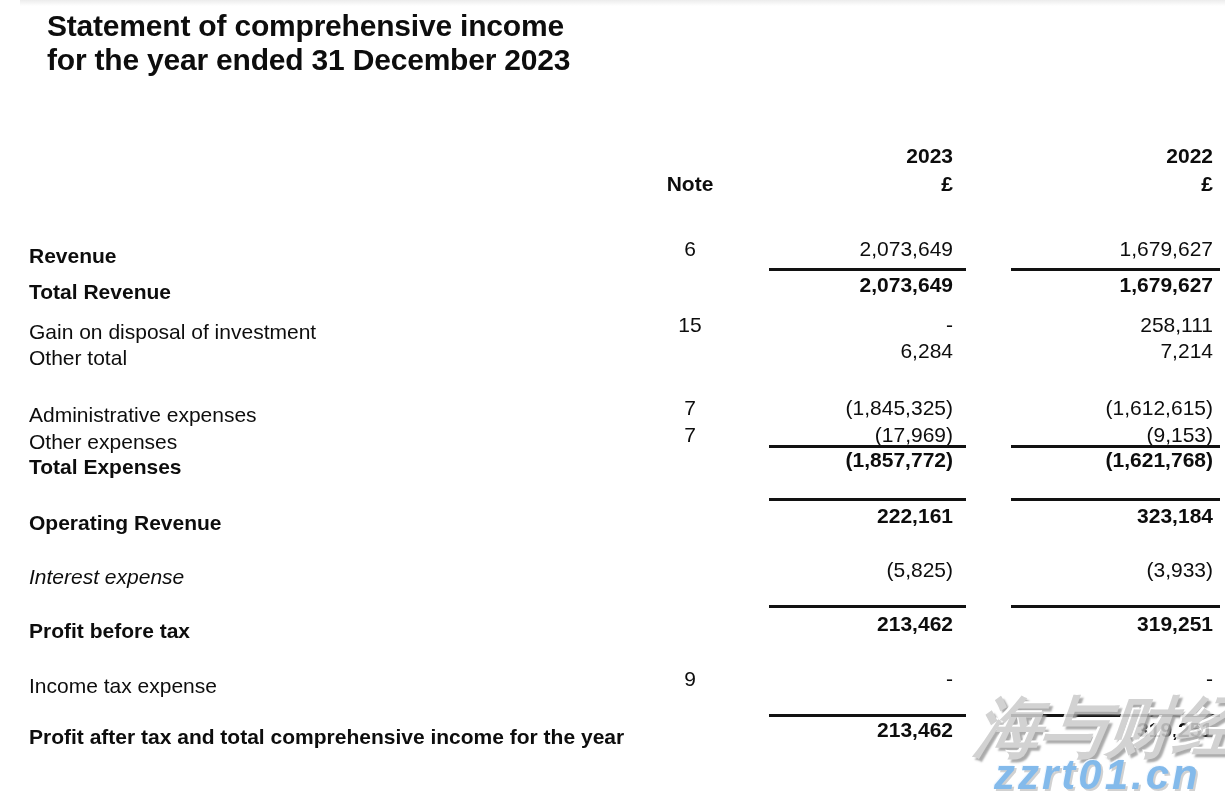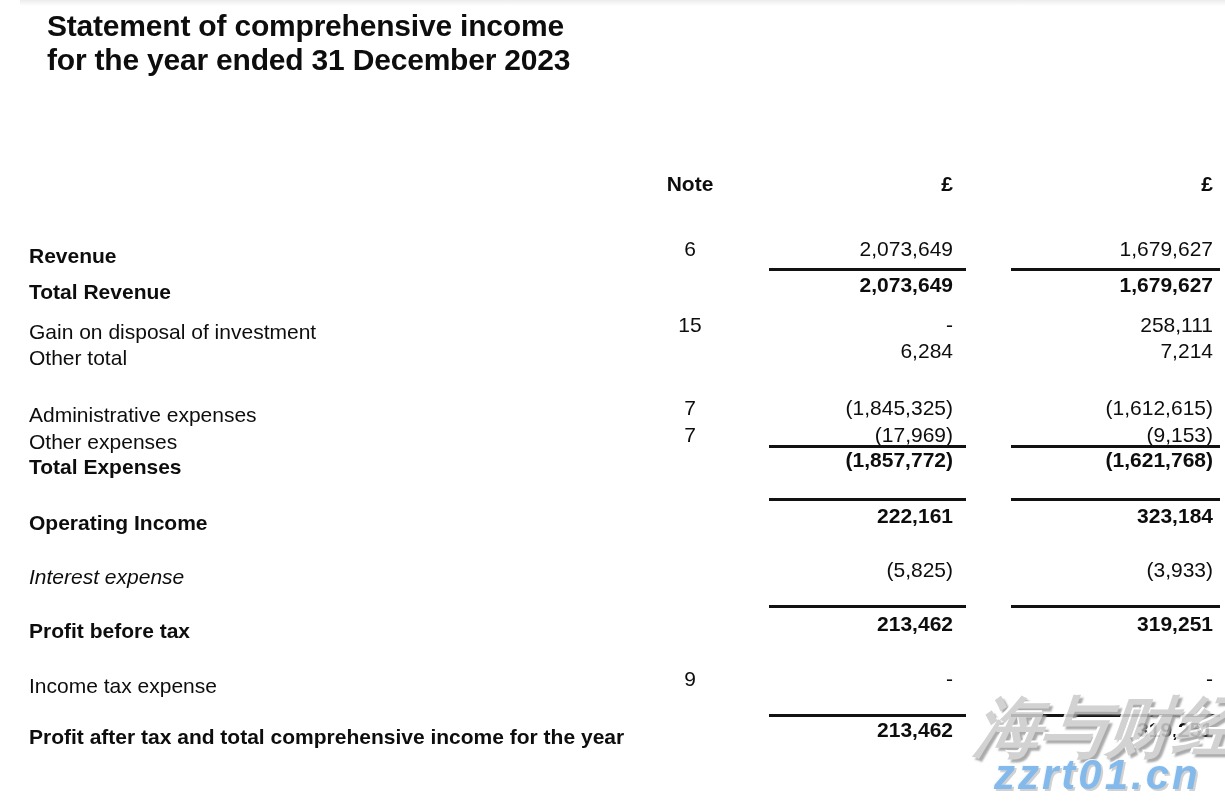--- a/index.html
+++ b/index.html
@@ -78,21 +78,23 @@
 
 <div class="page">
   <div class="top-edge"></div>
 
   <div class="doc-title">
     <div>Statement of comprehensive income</div>
     <div>for the year ended 31 December 2023</div>
   </div>
 
   <div class="hdr hdr-note">Note</div>
+  <div class="hdr hdr-y23">2023</div>
   <div class="hdr hdr-p23">£</div>
+  <div class="hdr hdr-y22">2022</div>
   <div class="hdr hdr-p22">£</div>
 
   <div class="row r0">
     <div class="c-label">Revenue</div>
     <div class="c-note">6</div>
     <div class="c-a">2,073,649</div>
     <div class="c-b">1,679,627</div>
   </div>
 
   <div class="rule rule-a ry1"></div>
@@ -140,21 +142,21 @@
     <div class="c-label">Total Expenses</div>
     <div class="c-note"></div>
     <div class="c-a">(1,857,772)</div>
     <div class="c-b">(1,621,768)</div>
   </div>
 
   <div class="rule rule-a ry3"></div>
   <div class="rule rule-b ry3"></div>
 
   <div class="row r7">
-    <div class="c-label">Operating Income</div>
+    <div class="c-label">Operating Revenue</div>
     <div class="c-note"></div>
     <div class="c-a">222,161</div>
     <div class="c-b">323,184</div>
   </div>
 
   <div class="row r8">
     <div class="c-label">Interest expense</div>
     <div class="c-note"></div>
     <div class="c-a">(5,825)</div>
     <div class="c-b">(3,933)</div>

